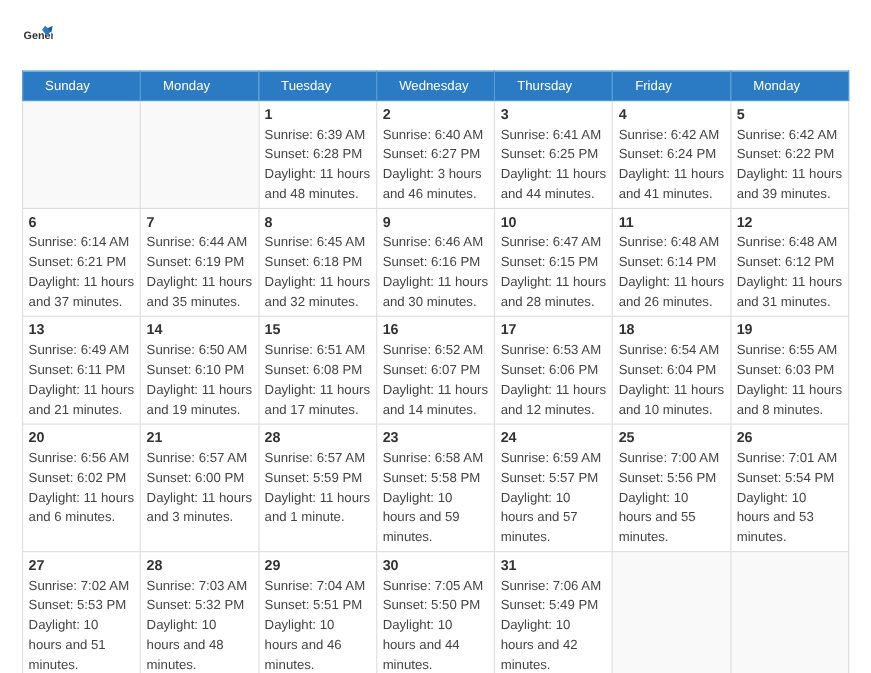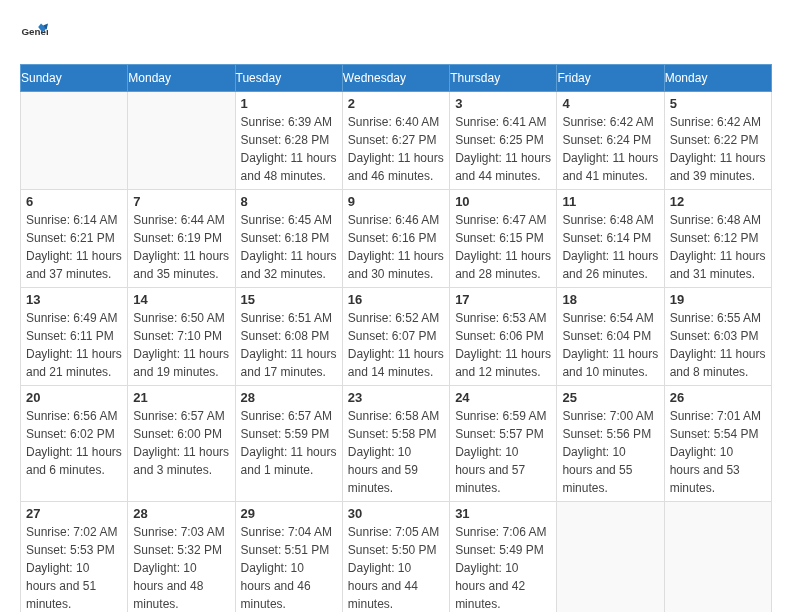--- a/index.html
+++ b/index.html
@@ -38,21 +38,21 @@
       color: #555;
     }
     .calendar {
       width: 100%;
       border-collapse: collapse;
       font-size: 11px;
     }
     .calendar th {
       background-color: #2a7bc4;
       color: #fff;
-      padding: 6px 0;
+      padding: 6px 20px;
       text-align: left;
       font-size: 12px;
       font-weight: normal;
       border: 1px solid #5a9dd4;
     }
     .calendar td {
       border: 1px solid #ddd;
       vertical-align: top;
       padding: 4px 5px;
       height: 90px;
@@ -117,21 +117,21 @@
             <div>Sunrise: 6:39 AM</div>
             <div>Sunset: 6:28 PM</div>
             <div>Daylight: 11 hours and 48 minutes.</div>
           </div>
         </td>
         <td>
           <span class="day-number">2</span>
           <div class="day-info">
             <div>Sunrise: 6:40 AM</div>
             <div>Sunset: 6:27 PM</div>
-            <div>Daylight: 11 hours and 46 minutes.</div>
+            <div>Daylight: 3 hours and 46 minutes.</div>
           </div>
         </td>
         <td>
           <span class="day-number">3</span>
           <div class="day-info">
             <div>Sunrise: 6:41 AM</div>
             <div>Sunset: 6:25 PM</div>
             <div>Daylight: 11 hours and 44 minutes.</div>
           </div>
         </td>
@@ -216,21 +216,21 @@
           <div class="day-info">
             <div>Sunrise: 6:49 AM</div>
             <div>Sunset: 6:11 PM</div>
             <div>Daylight: 11 hours and 21 minutes.</div>
           </div>
         </td>
         <td>
           <span class="day-number">14</span>
           <div class="day-info">
             <div>Sunrise: 6:50 AM</div>
-            <div>Sunset: 7:10 PM</div>
+            <div>Sunset: 6:10 PM</div>
             <div>Daylight: 11 hours and 19 minutes.</div>
           </div>
         </td>
         <td>
           <span class="day-number">15</span>
           <div class="day-info">
             <div>Sunrise: 6:51 AM</div>
             <div>Sunset: 6:08 PM</div>
             <div>Daylight: 11 hours and 17 minutes.</div>
           </div>

